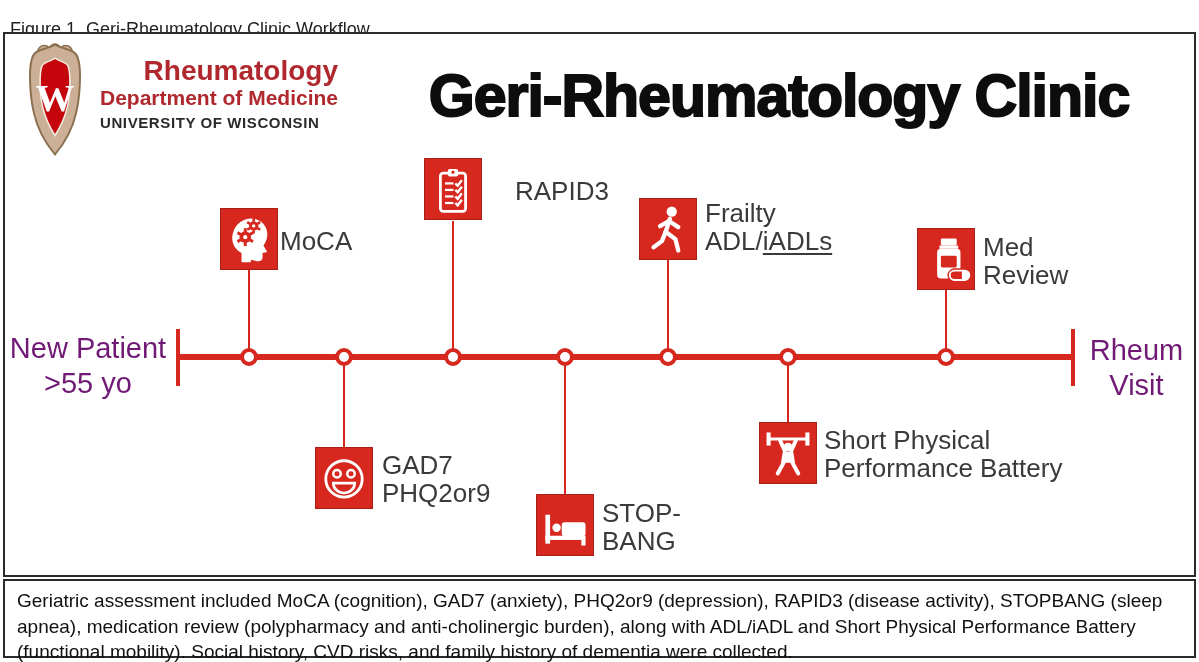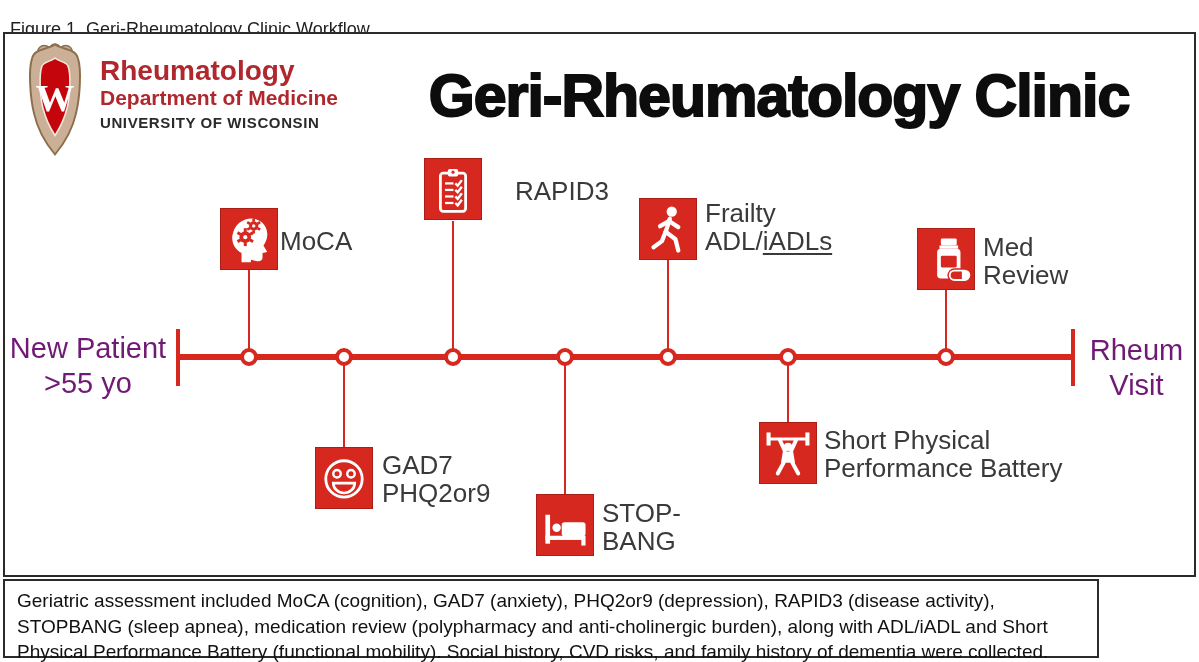--- a/index.html
+++ b/index.html
@@ -1,27 +1,27 @@
 <!DOCTYPE html>
 <html><head>
 <meta charset="utf-8">
 <style>
   * { margin:0; padding:0; box-sizing:border-box; }
   html,body { width:1199px; height:662px; background:#fff; font-family:"Liberation Sans", sans-serif; position:relative; overflow:hidden; }
 
   .caption { position:absolute; left:10px; top:5px; font-size:18px; color:#1f1f1f;margin-top:14px; }
 
   .frame { position:absolute; left:3px; top:32px; width:1193px; height:545px; border:2px solid #2b2b2b; background:#fff; }
-  .footbox { position:absolute; left:3px; top:579px; width:1096px; height:79px; border:2px solid #2b2b2b; background:#fff; padding:7px 12px 1px 12px; }
+  .footbox { position:absolute; left:3px; top:579px; width:1193px; height:79px; border:2px solid #2b2b2b; background:#fff; padding:7px 12px 1px 12px; }
   .footbox .foot-text { font-size:19px; line-height:1.35; color:#111; }
 
   
   .crest { position:absolute; left:18px; top:38px; width:74px; height:122px; }
   .logo-text { position:absolute; left:100px; top:56px; }
-  .logo-l1 { font-size:28px; font-weight:bold; color:#b0282e; line-height:1.05; }
+  .logo-l1 { font-size:28px; font-weight:bold; color:#b0282e; line-height:1.05;text-align:right; }
   .logo-l2 { font-size:21px; font-weight:bold; color:#b0282e; line-height:1.2; }
   .logo-l3 { font-size:15px; font-weight:bold; color:#2a2a2a; letter-spacing:0.6px; margin-top:3px; }
 
   .big-title { position:absolute; left:370px; top:62px; width:818px; text-align:center;
     font-size:59px; font-weight:bold; color:#0d0d0d; letter-spacing:-1px;
     -webkit-text-stroke:2px #0d0d0d; }
 
   
   .tl-line { position:absolute; left:178px; top:354px; width:896px; height:6px; background:#d6281e; }
   .tl-cap  { position:absolute; top:329px; width:4px; height:57px; background:#d6281e; }

